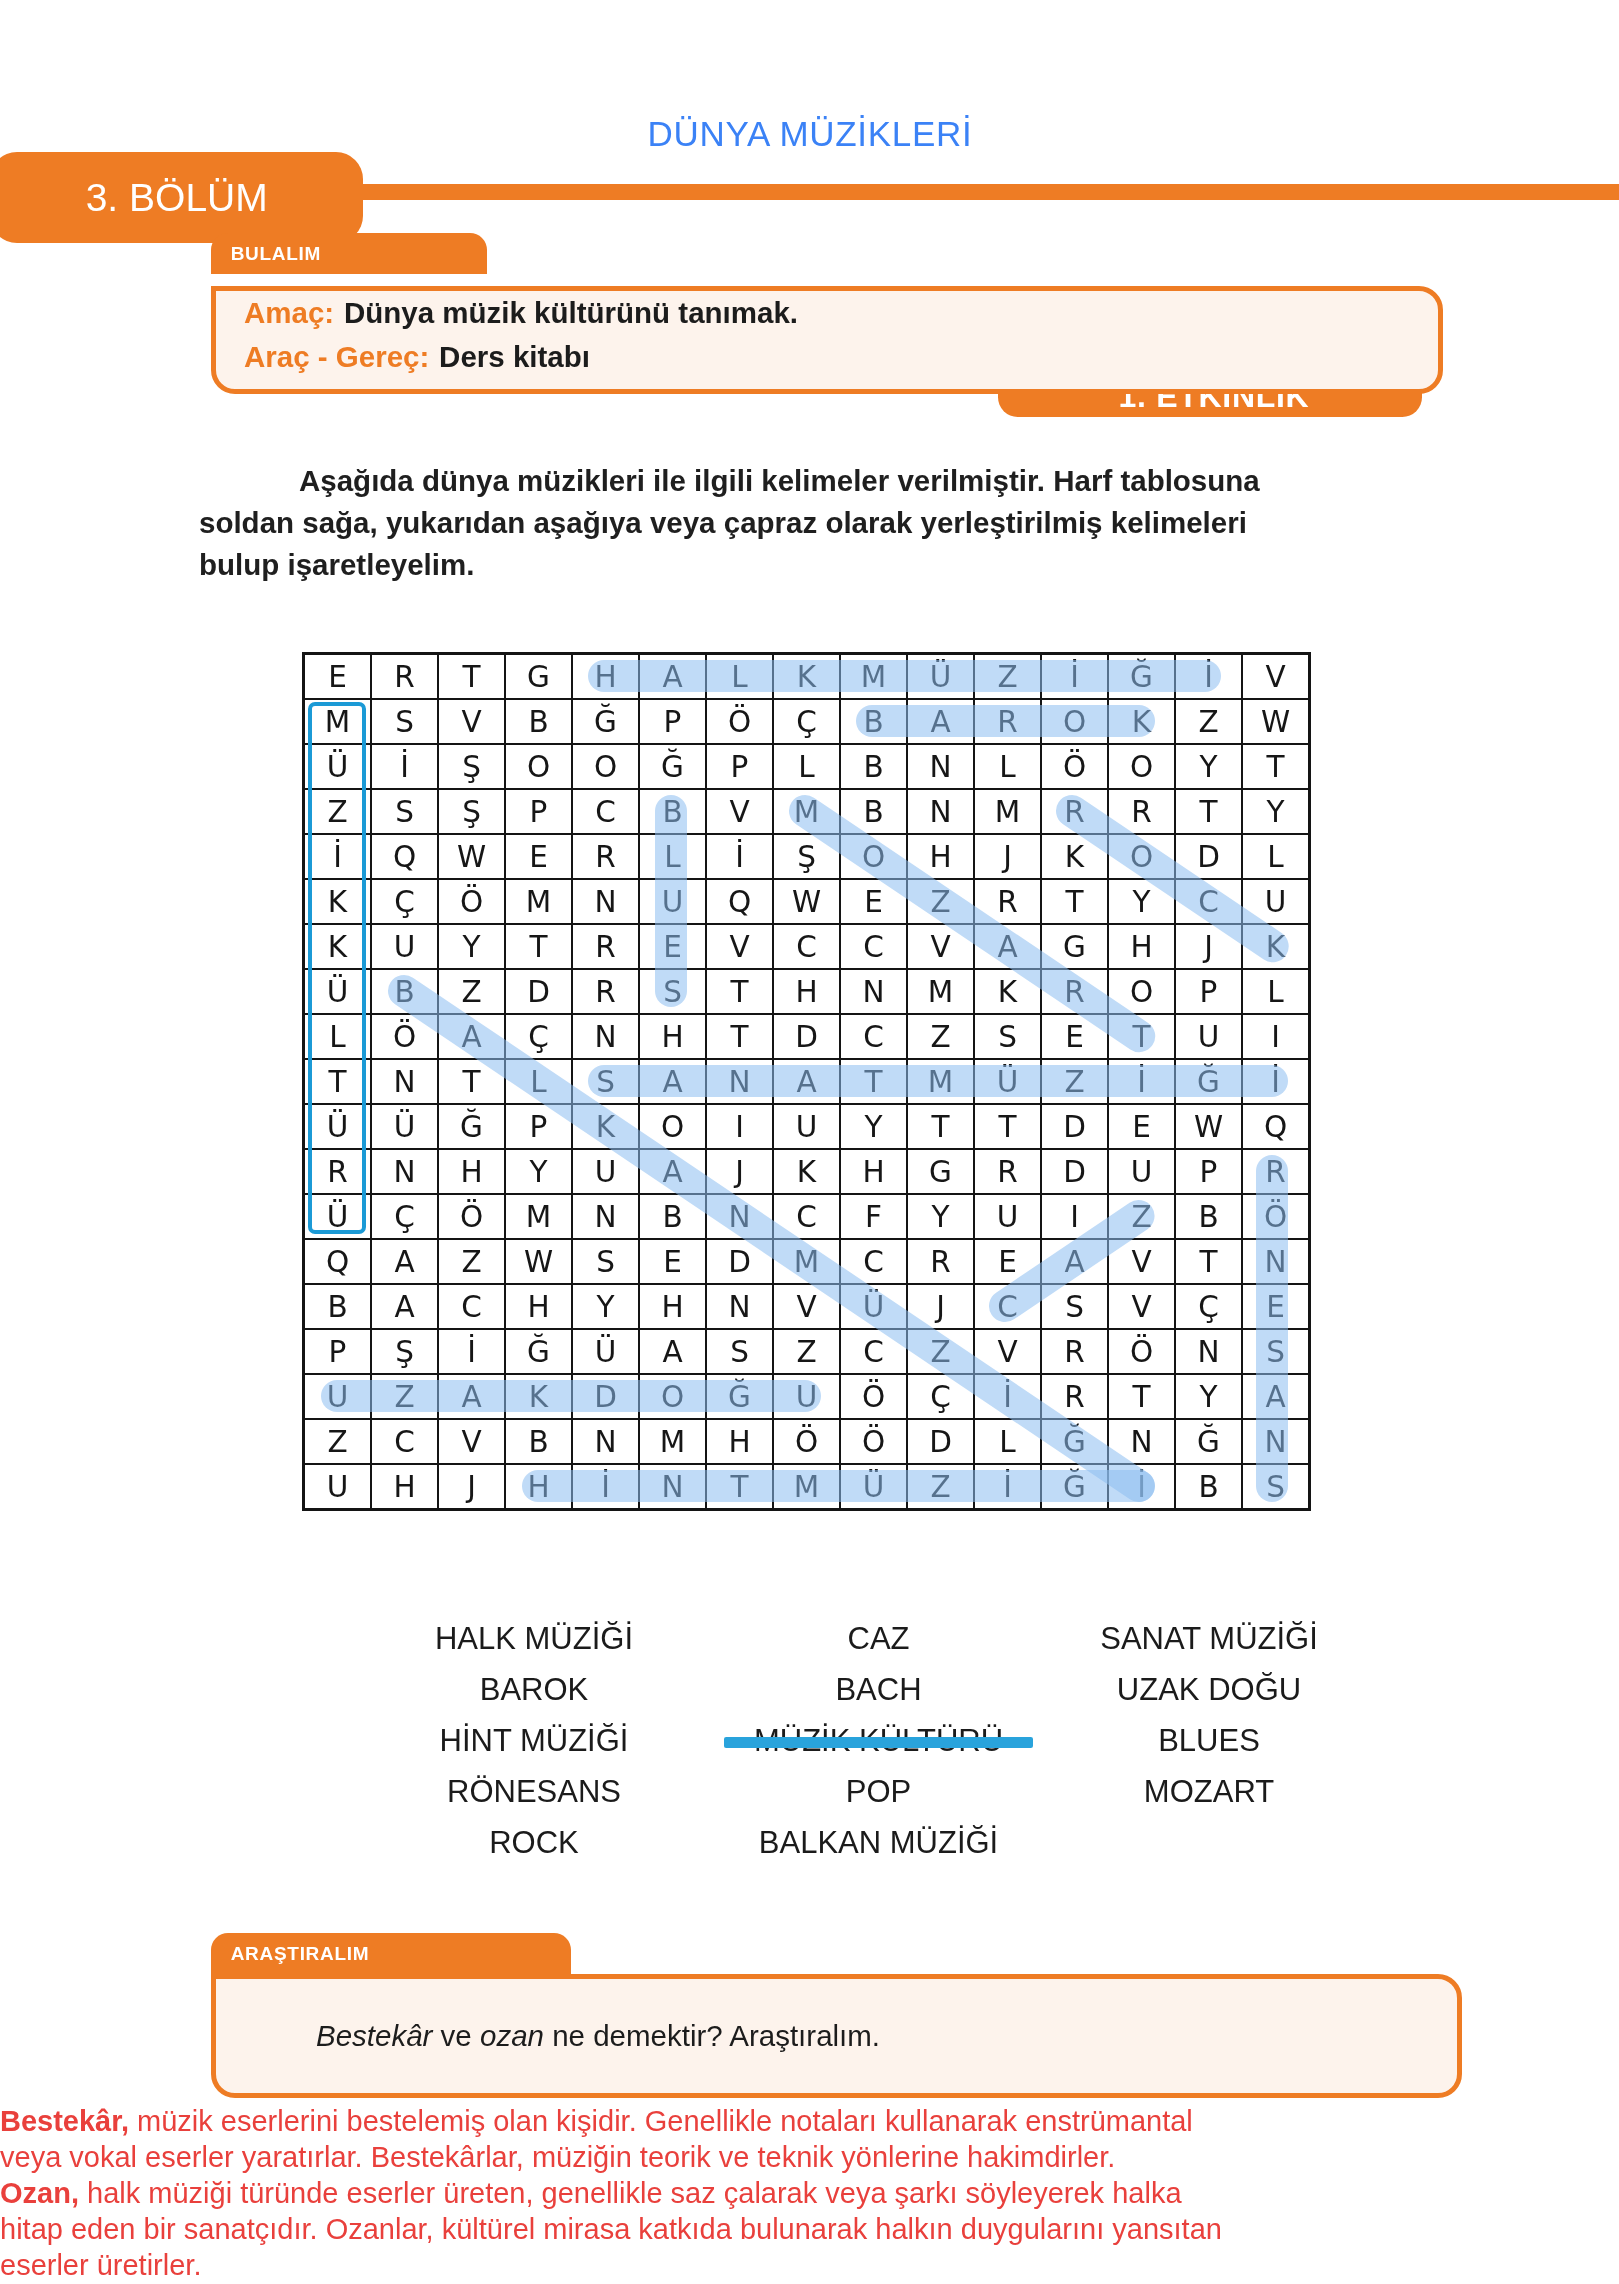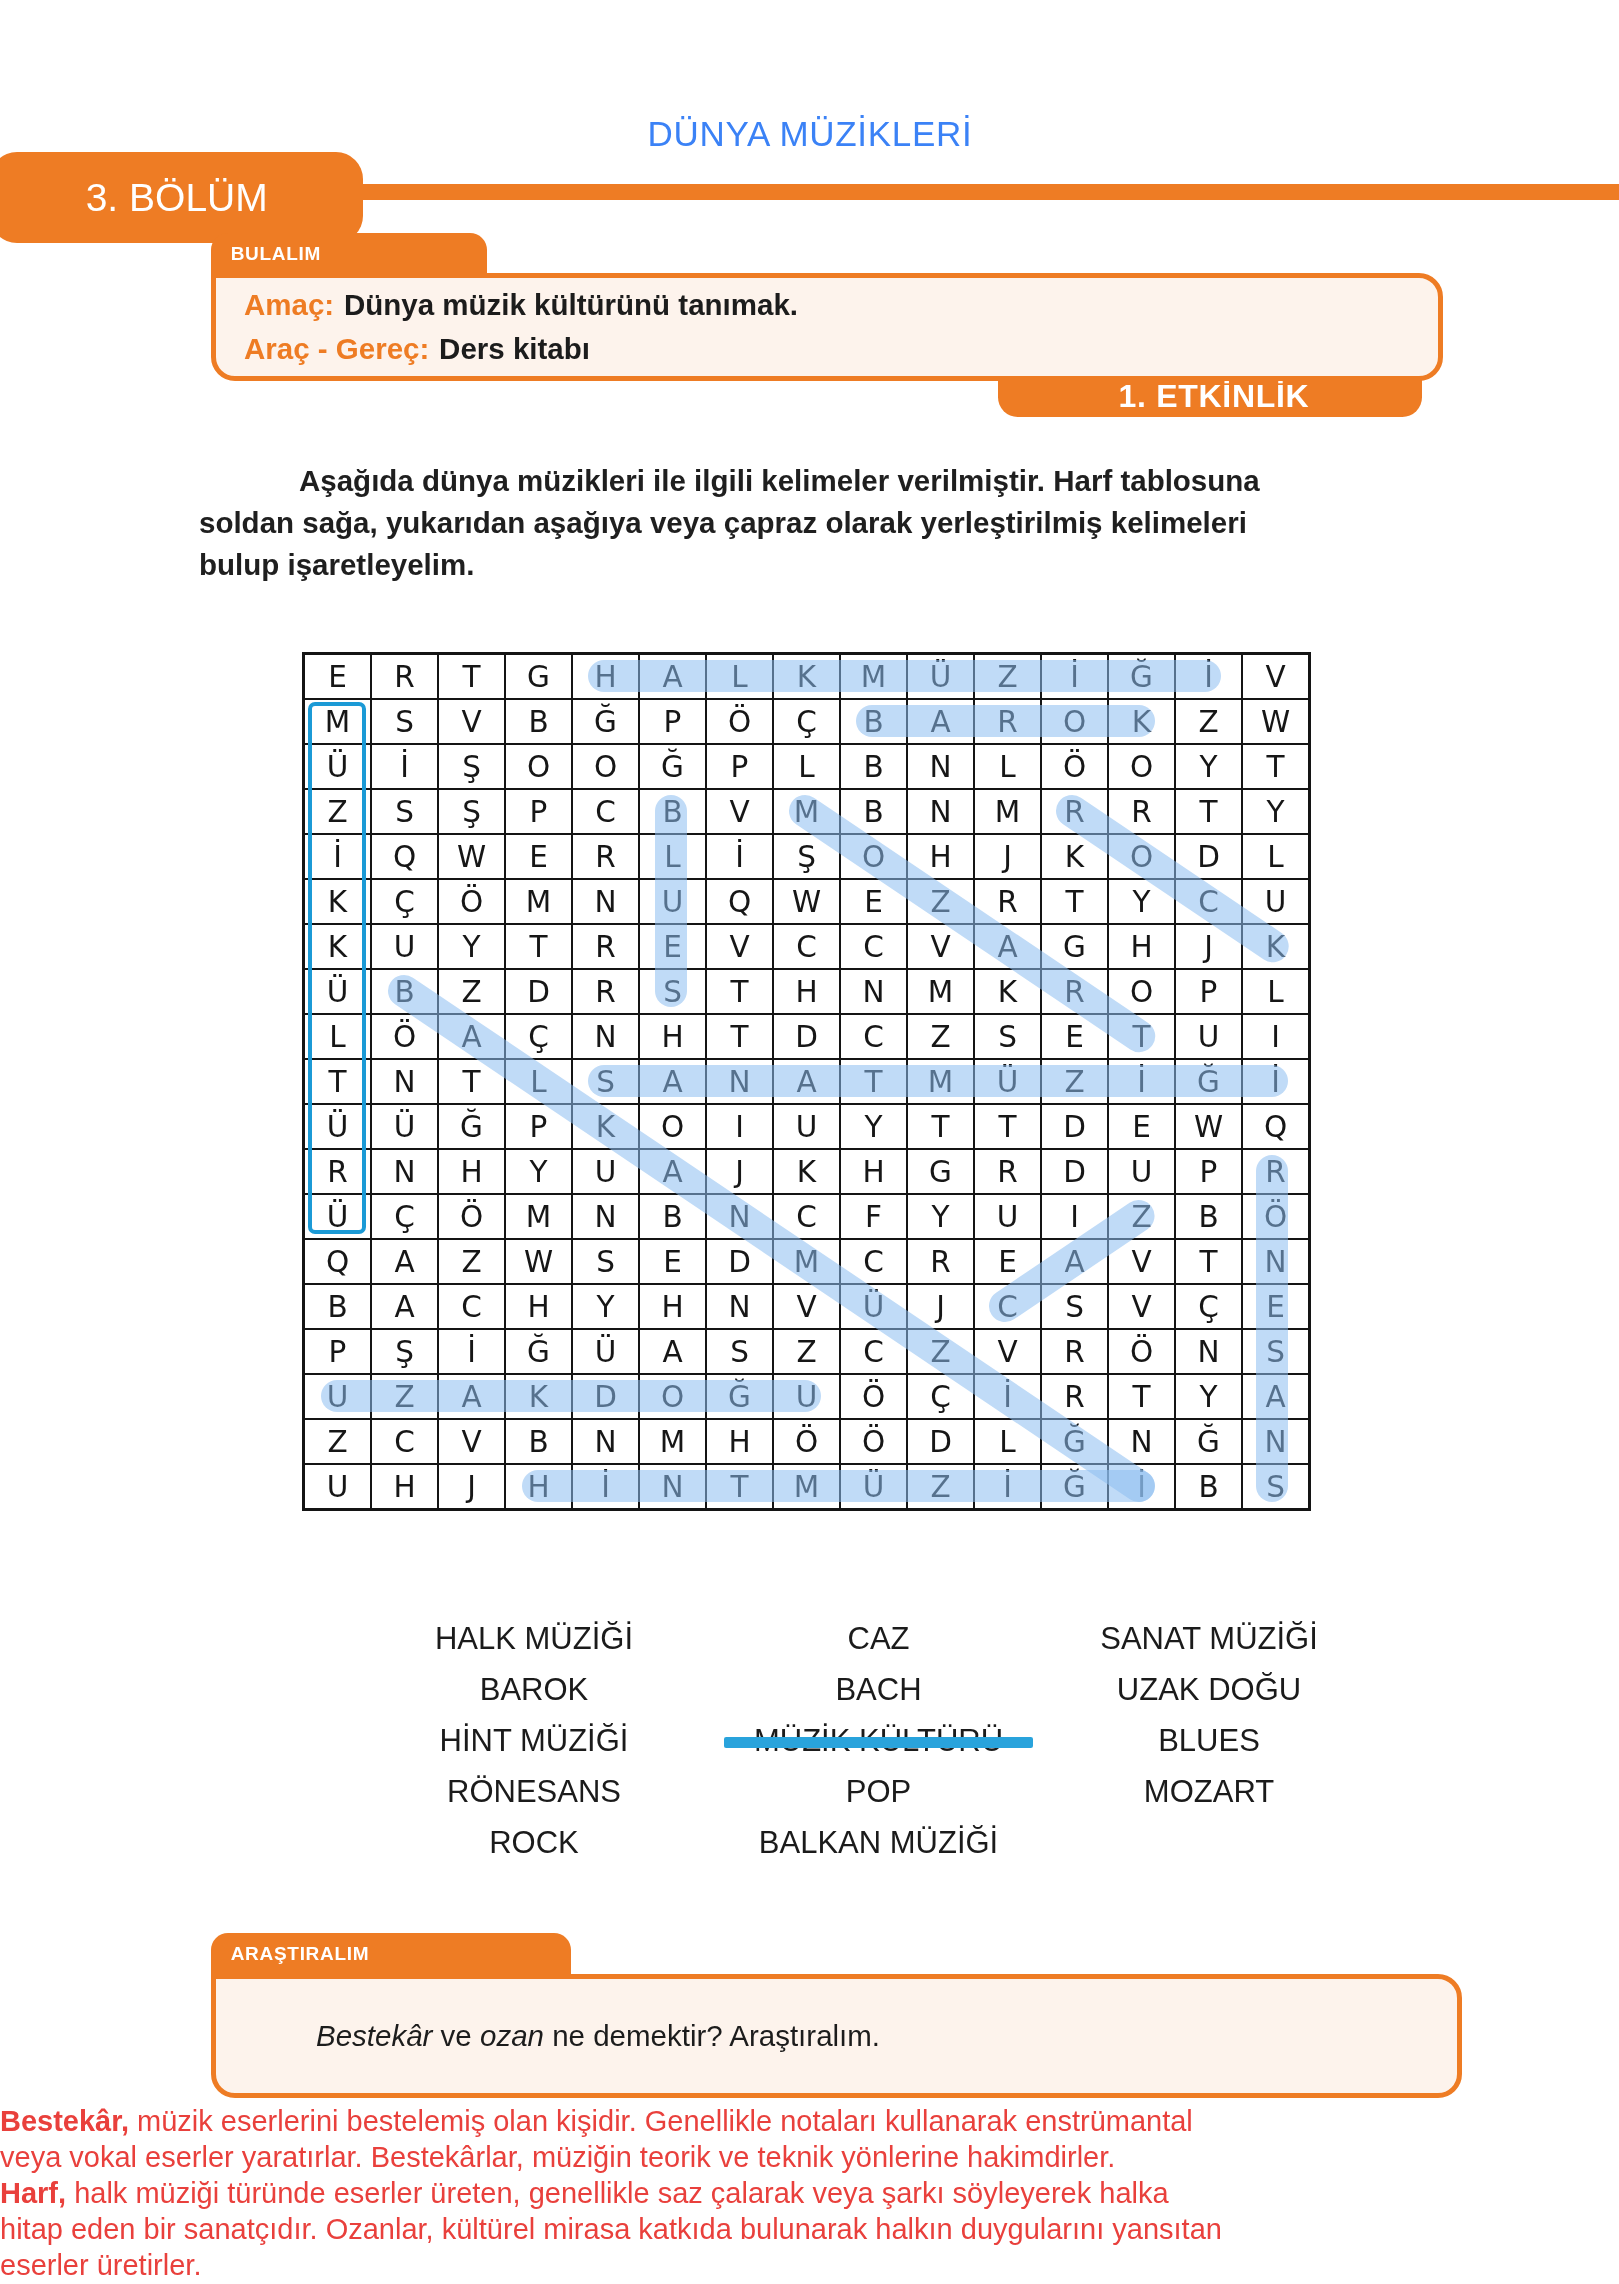--- a/index.html
+++ b/index.html
@@ -12,23 +12,23 @@
               color:#3b82f6;font-weight:400;}
   .header-rule{left:330px;top:184px;width:1289px;height:15.5px;background:var(--orange);}
   .chapter-banner{left:-9.8px;top:152px;width:373px;height:91px;background:var(--orange);
                   border-radius:27px;display:flex;align-items:center;justify-content:center;}
   .chapter-banner span{color:#fff;font-weight:normal;font-size:39px;}
 
   
   .tab{background:var(--orange);border-radius:17px 17px 0 0;display:flex;align-items:center;}
   .tab span{color:#fff;font-weight:bold;font-size:19px;padding-left:19.7px;letter-spacing:0.7px;}
   .bulalim-tab{left:211px;top:233px;width:276px;height:41px;}
-  .bulalim-box{left:211px;top:273px;width:1194px;height:98px;background:#fdf3ec;
+  .bulalim-box{left:211px;top:286px;width:1194px;height:98px;background:#fdf3ec;
                border:5.6px solid var(--orange);border-radius:0 24px 24px 24px;
-               display:flex;flex-direction:column;justify-content:center;padding-left:28px;}
+               display:flex;flex-direction:column;justify-content:flex-start;padding-left:28px;}
   .goal-line{font-size:29.5px;font-weight:bold;line-height:44px;white-space:pre-wrap;}
   .goal-line .olabel{color:var(--orange);margin-right:9.8px;}
   .etkinlik-tab{left:998px;top:371px;width:416px;height:46px;background:var(--orange);
                 border-radius:0 0 19.7px 19.7px;display:flex;align-items:center;justify-content:center;z-index:0;padding-left:8px;}
   .etkinlik-tab span{color:#fff;font-weight:bold;font-size:32px;padding-top:4.2px;letter-spacing:0.7px;}
   .bulalim-box{z-index:1;}
 
   
   .instruction{left:199px;top:460px;width:1239px;font-size:29.5px;font-weight:bold;line-height:42px;color:#1f1f1f;}
   .instruction .ind{padding-left:100px;}
@@ -459,17 +459,17 @@
 <div class="abs tab arastiralim-tab">
   <span>ARAŞTIRALIM</span>
 </div>
 <div class="abs arastiralim-box">
   <div class="research-line"><i>Bestekâr</i><span> ve </span><i>ozan</i><span> ne demektir? Araştıralım.</span></div>
 </div>
 
 <div class="abs red-text" style="color: rgb(233, 64, 60);">
   <div><span class="rbold">Bestekâr,</span><span> müzik eserlerini bestelemiş olan kişidir. Genellikle notaları kullanarak enstrümantal</span></div>
   <div>veya vokal eserler yaratırlar. Bestekârlar, müziğin teorik ve teknik yönlerine hakimdirler.</div>
-  <div><span class="rbold">Harf,</span><span> halk müziği türünde eserler üreten, genellikle saz çalarak veya şarkı söyleyerek halka</span></div>
+  <div><span class="rbold">Ozan,</span><span> halk müziği türünde eserler üreten, genellikle saz çalarak veya şarkı söyleyerek halka</span></div>
   <div>hitap eden bir sanatçıdır. Ozanlar, kültürel mirasa katkıda bulunarak halkın duygularını yansıtan</div>
   <div>eserler üretirler.</div>
 </div>
 
 
 </body></html>

